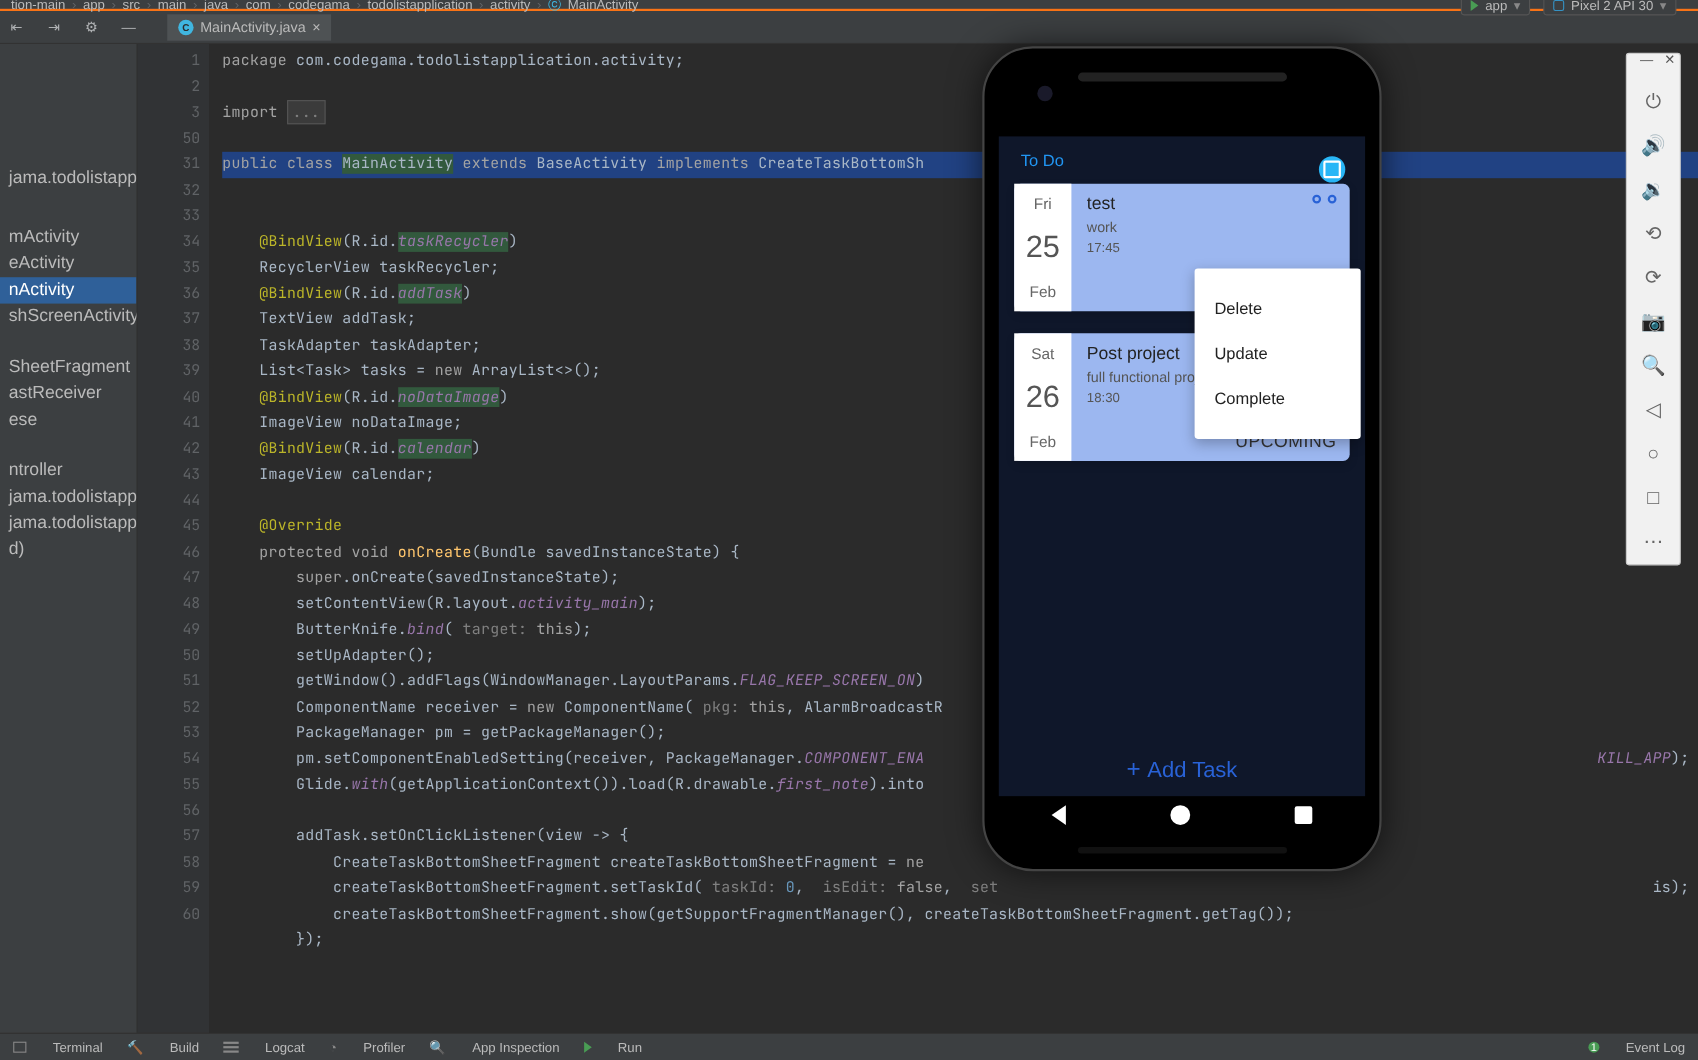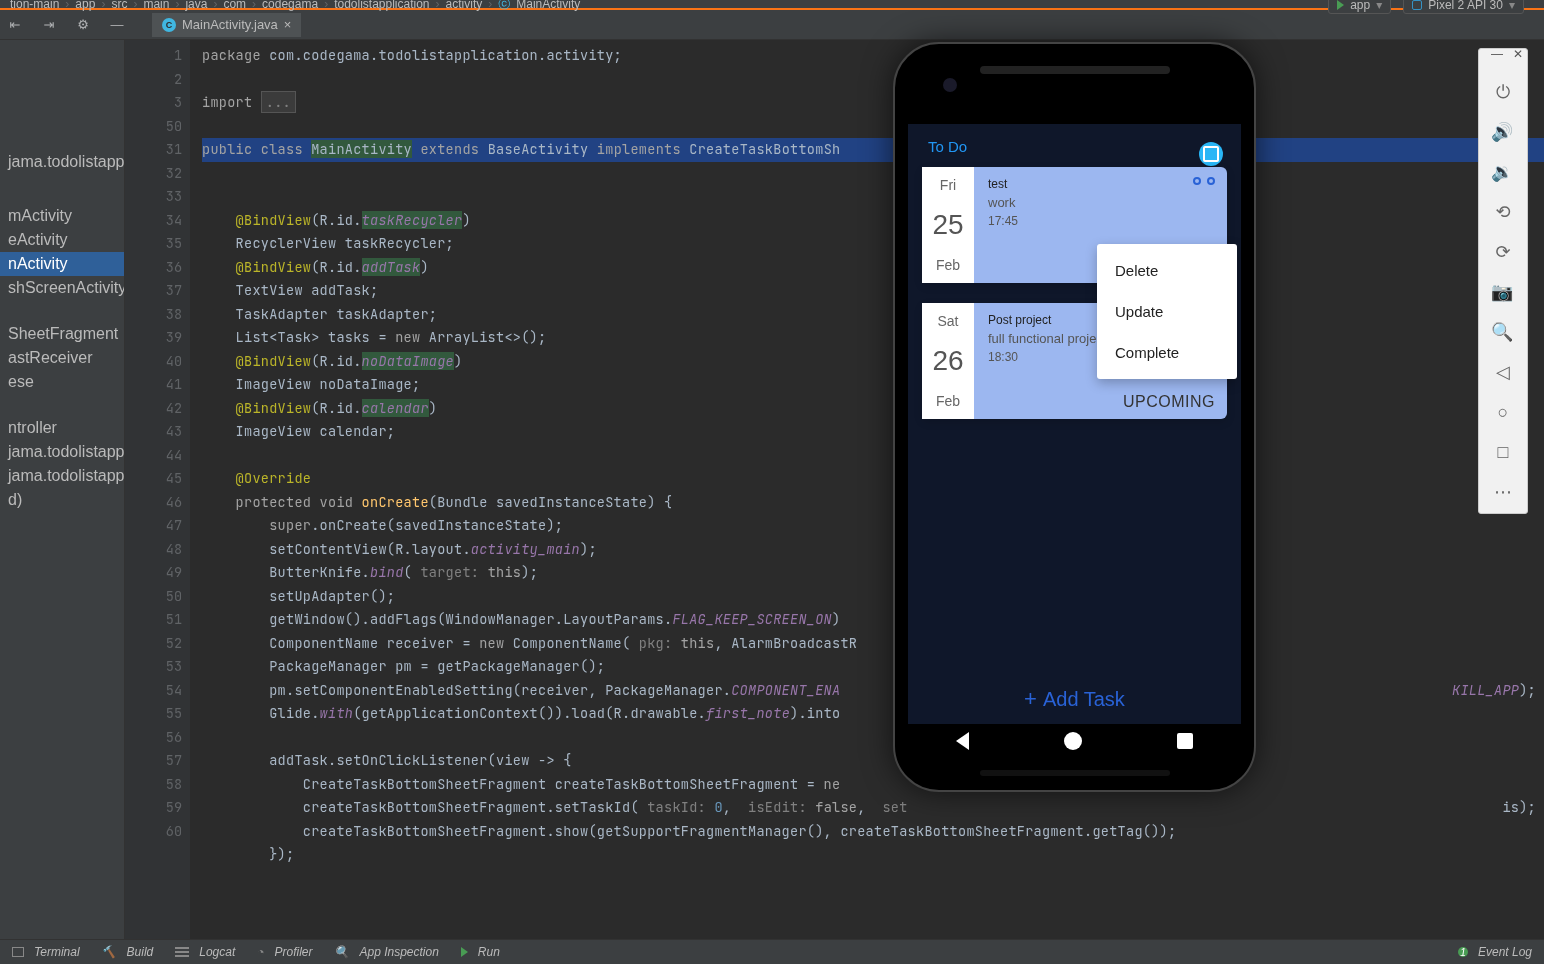--- a/index.html
+++ b/index.html
@@ -125,30 +125,30 @@
   position:relative;
 }
 .card .date{
   width:52px;background:#FFF;text-align:center;padding:10px 4px;
   color:#666;display:flex;flex-direction:column;gap:16px;
 }
 .card .date .dow{font-size:14px;}
 .card .date .num{font-size:28px;font-weight:500;color:#555;}
 .card .date .mon{font-size:14px;}
 .card .body{flex:1;padding:10px 14px;color:#333;}
-.card .body .ttl{font-size:12px;color:#222;}
+.card .body .ttl{font-size:16px;color:#222;}
 .card .body .desc{font-size:13px;color:#555;margin-top:4px;}
 .card .body .time{font-size:12px;color:#555;margin-top:4px;}
 .card .dots{position:absolute;top:10px;right:12px;display:flex;gap:6px;}
 .card .dot{width:8px;height:8px;border:2px solid #2962D6;border-radius:50%;}
 .card .status{position:absolute;bottom:8px;right:12px;font-size:16px;color:#333;letter-spacing:0.5px;}
 
 .menu{
   position:absolute;background:#FFF;box-shadow:0 4px 12px rgba(0,0,0,0.25);
-  border-radius:3px;padding:6px 0;width:140px;
+  border-radius:3px;padding:16px 0;width:151px;
   top:120px;right:4px;z-index:10;
 }
 .menu .mi{padding:12px 18px;font-size:15px;color:#222;cursor:pointer;}
 
 .add-task{
   position:absolute;bottom:12px;left:0;right:0;text-align:center;
   color:#2962D6;font-size:20px;font-weight:500;
 }
 .add-task span.plus{font-weight:300;margin-right:6px;font-size:22px;}
 
@@ -164,21 +164,21 @@
 .emu-top{display:flex;gap:10px;position:absolute;top:-2px;right:4px;font-size:12px;color:#555;}
 .emu-tools .ti{width:22px;height:22px;display:flex;align-items:center;justify-content:center;color:#666;cursor:pointer;font-size:18px;}
 
 
 .statusbar{
   position:absolute;bottom:0;left:0;right:0;height:25px;
   background:#3C3F41;border-top:1px solid #323232;
   display:flex;align-items:center;padding:0 12px;gap:22px;
   color:#BBBBBB;font-size:12px;
 }
-.statusbar .sb{display:flex;align-items:center;gap:10px;cursor:pointer;font-style:italic;}
+.statusbar .sb{display:flex;align-items:center;gap:24px;cursor:pointer;}
 .statusbar .spacer{flex:1;}
 .sb-ico{width:14px;height:14px;display:inline-block;}
 .sb-term{border:1px solid #888;width:12px;height:10px;}
 .sb-ham{width:14px;height:10px;border-top:2px solid #888;border-bottom:2px solid #888;position:relative;}
 .sb-ham::after{content:"";position:absolute;top:2px;left:0;right:0;border-top:2px solid #888;}
 .sb-tri{width:0;height:0;border-top:5px solid transparent;border-bottom:5px solid transparent;border-left:7px solid #499C54;}
 .sb-dot{width:10px;height:10px;border-radius:50%;background:#499C54;}
 </style>
 </head>
 <body>

